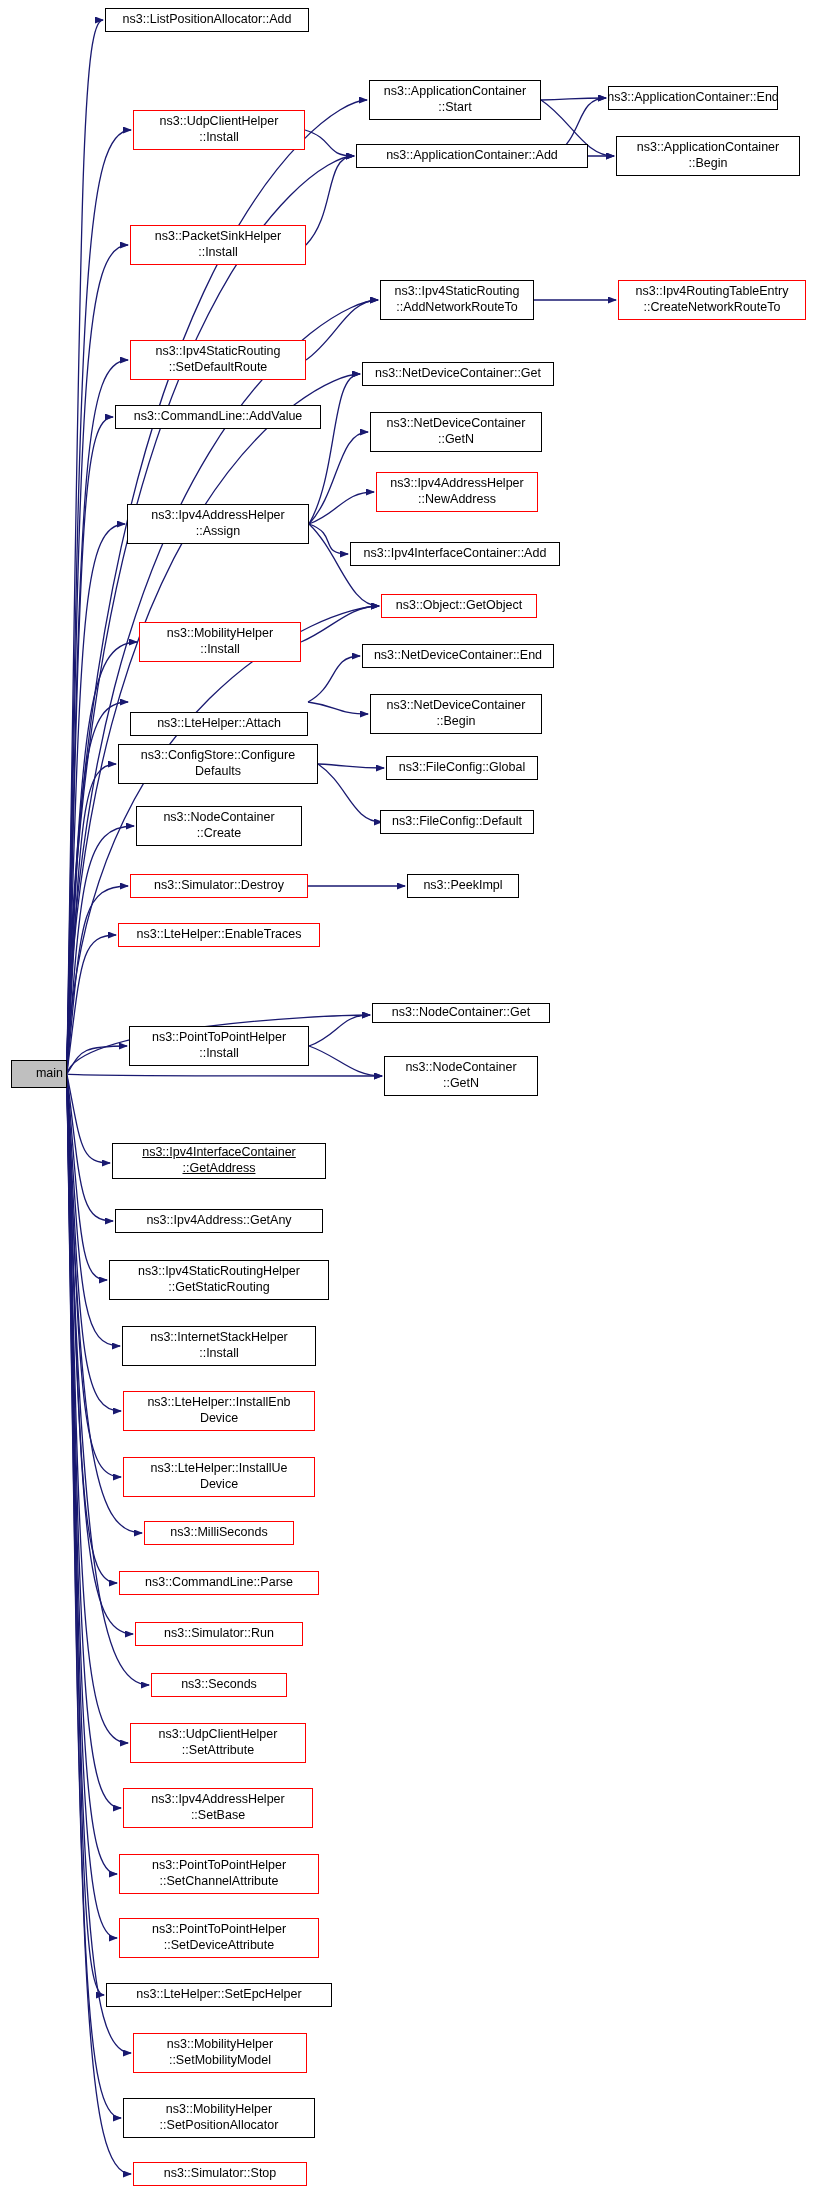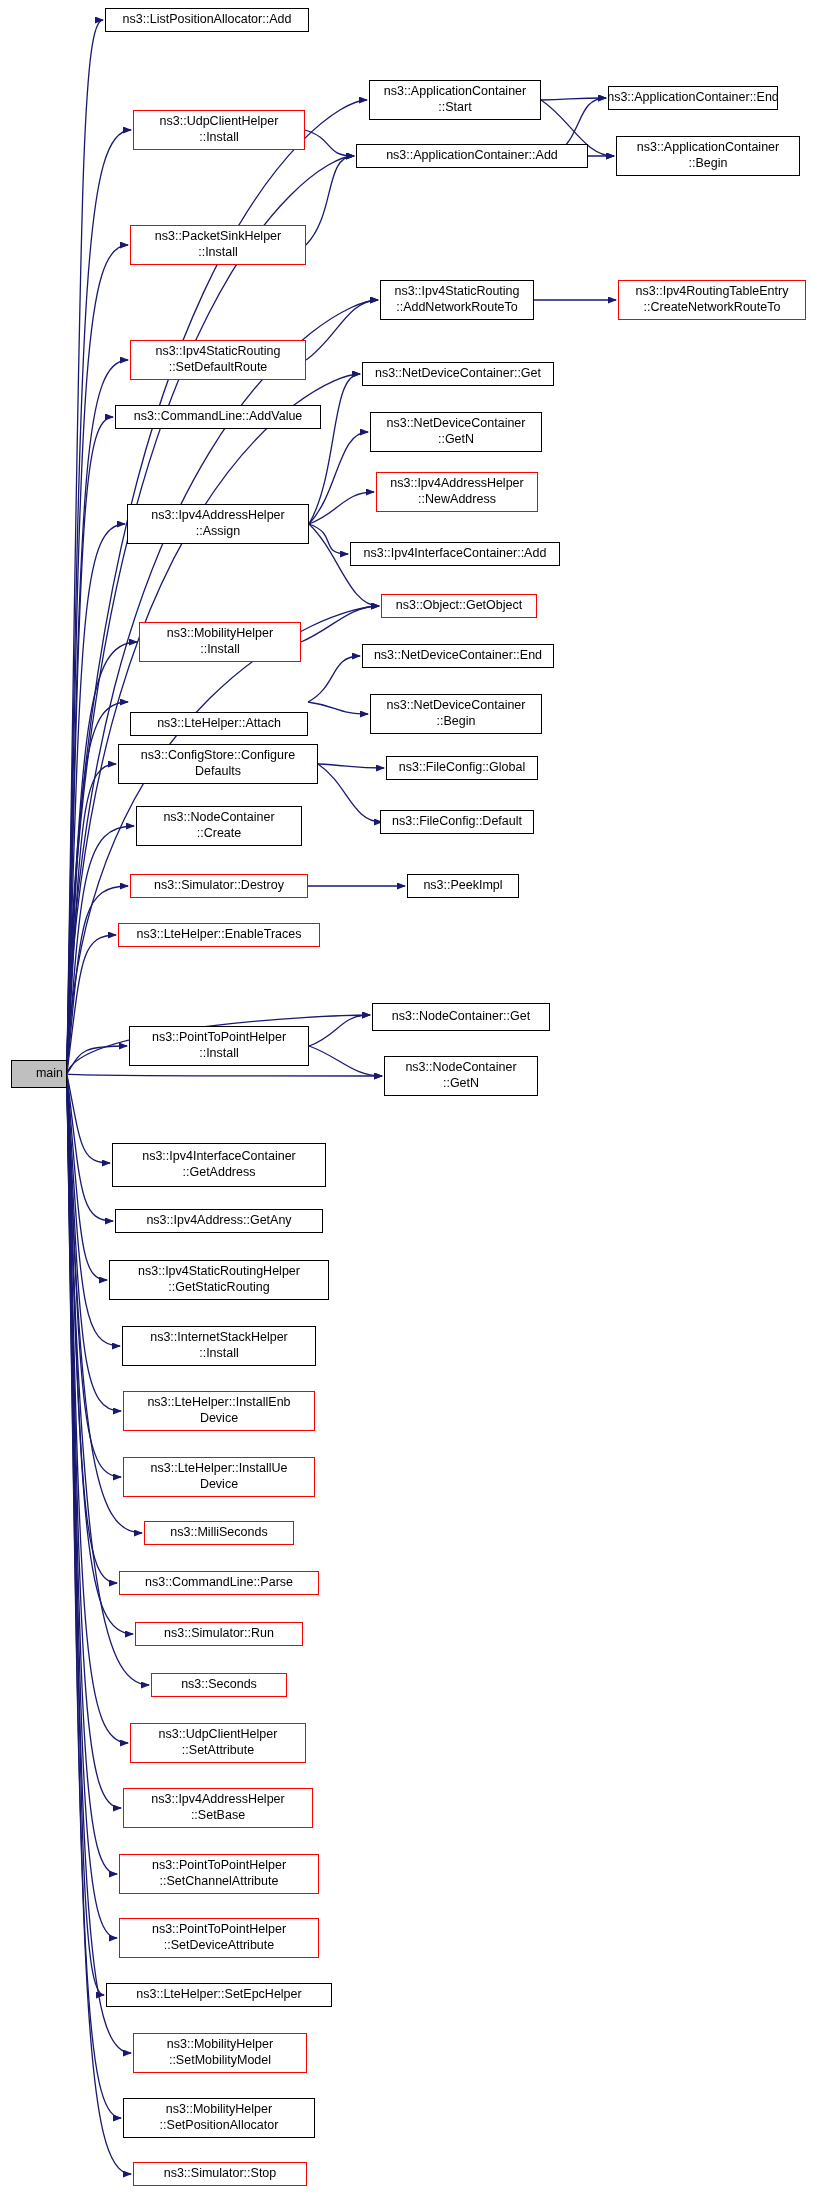--- a/index.html
+++ b/index.html
@@ -190,32 +190,32 @@
     </div>
     <div class="node red" style="left: 130px; top: 874px; width: 178px; height: 24px;">
       <span class="lbl">ns3::Simulator::Destroy</span>
     </div>
     <div class="node" style="left: 407px; top: 874px; width: 112px; height: 24px;">
       <span class="lbl">ns3::PeekImpl</span>
     </div>
     <div class="node red" style="left: 118px; top: 923px; width: 202px; height: 24px;">
       <span class="lbl">ns3::LteHelper::EnableTraces</span>
     </div>
-    <div class="node" style="left: 372px; top: 1003px; width: 178px; height: 28px;">
+    <div class="node" style="left: 372px; top: 1003px; width: 178px; height: 20px;">
       <span class="lbl">ns3::NodeContainer::Get</span>
     </div>
     <div class="node" style="left: 129px; top: 1026px; width: 180px; height: 40px;">
       <span class="lbl">ns3::PointToPointHelper
 ::Install</span>
     </div>
     <div class="node" style="left: 384px; top: 1056px; width: 154px; height: 40px;">
       <span class="lbl">ns3::NodeContainer
 ::GetN</span>
     </div>
-    <div class="node" style="left: 112px; top: 1143px; width: 214px; height: 44px;">
+    <div class="node" style="left: 112px; top: 1143px; width: 214px; height: 36px; text-decoration: underline;">
       <span class="lbl">ns3::Ipv4InterfaceContainer
 ::GetAddress</span>
     </div>
     <div class="node" style="left: 115px; top: 1209px; width: 208px; height: 24px;">
       <span class="lbl">ns3::Ipv4Address::GetAny</span>
     </div>
     <div class="node" style="left: 109px; top: 1260px; width: 220px; height: 40px;">
       <span class="lbl">ns3::Ipv4StaticRoutingHelper
 ::GetStaticRouting</span>
     </div>

